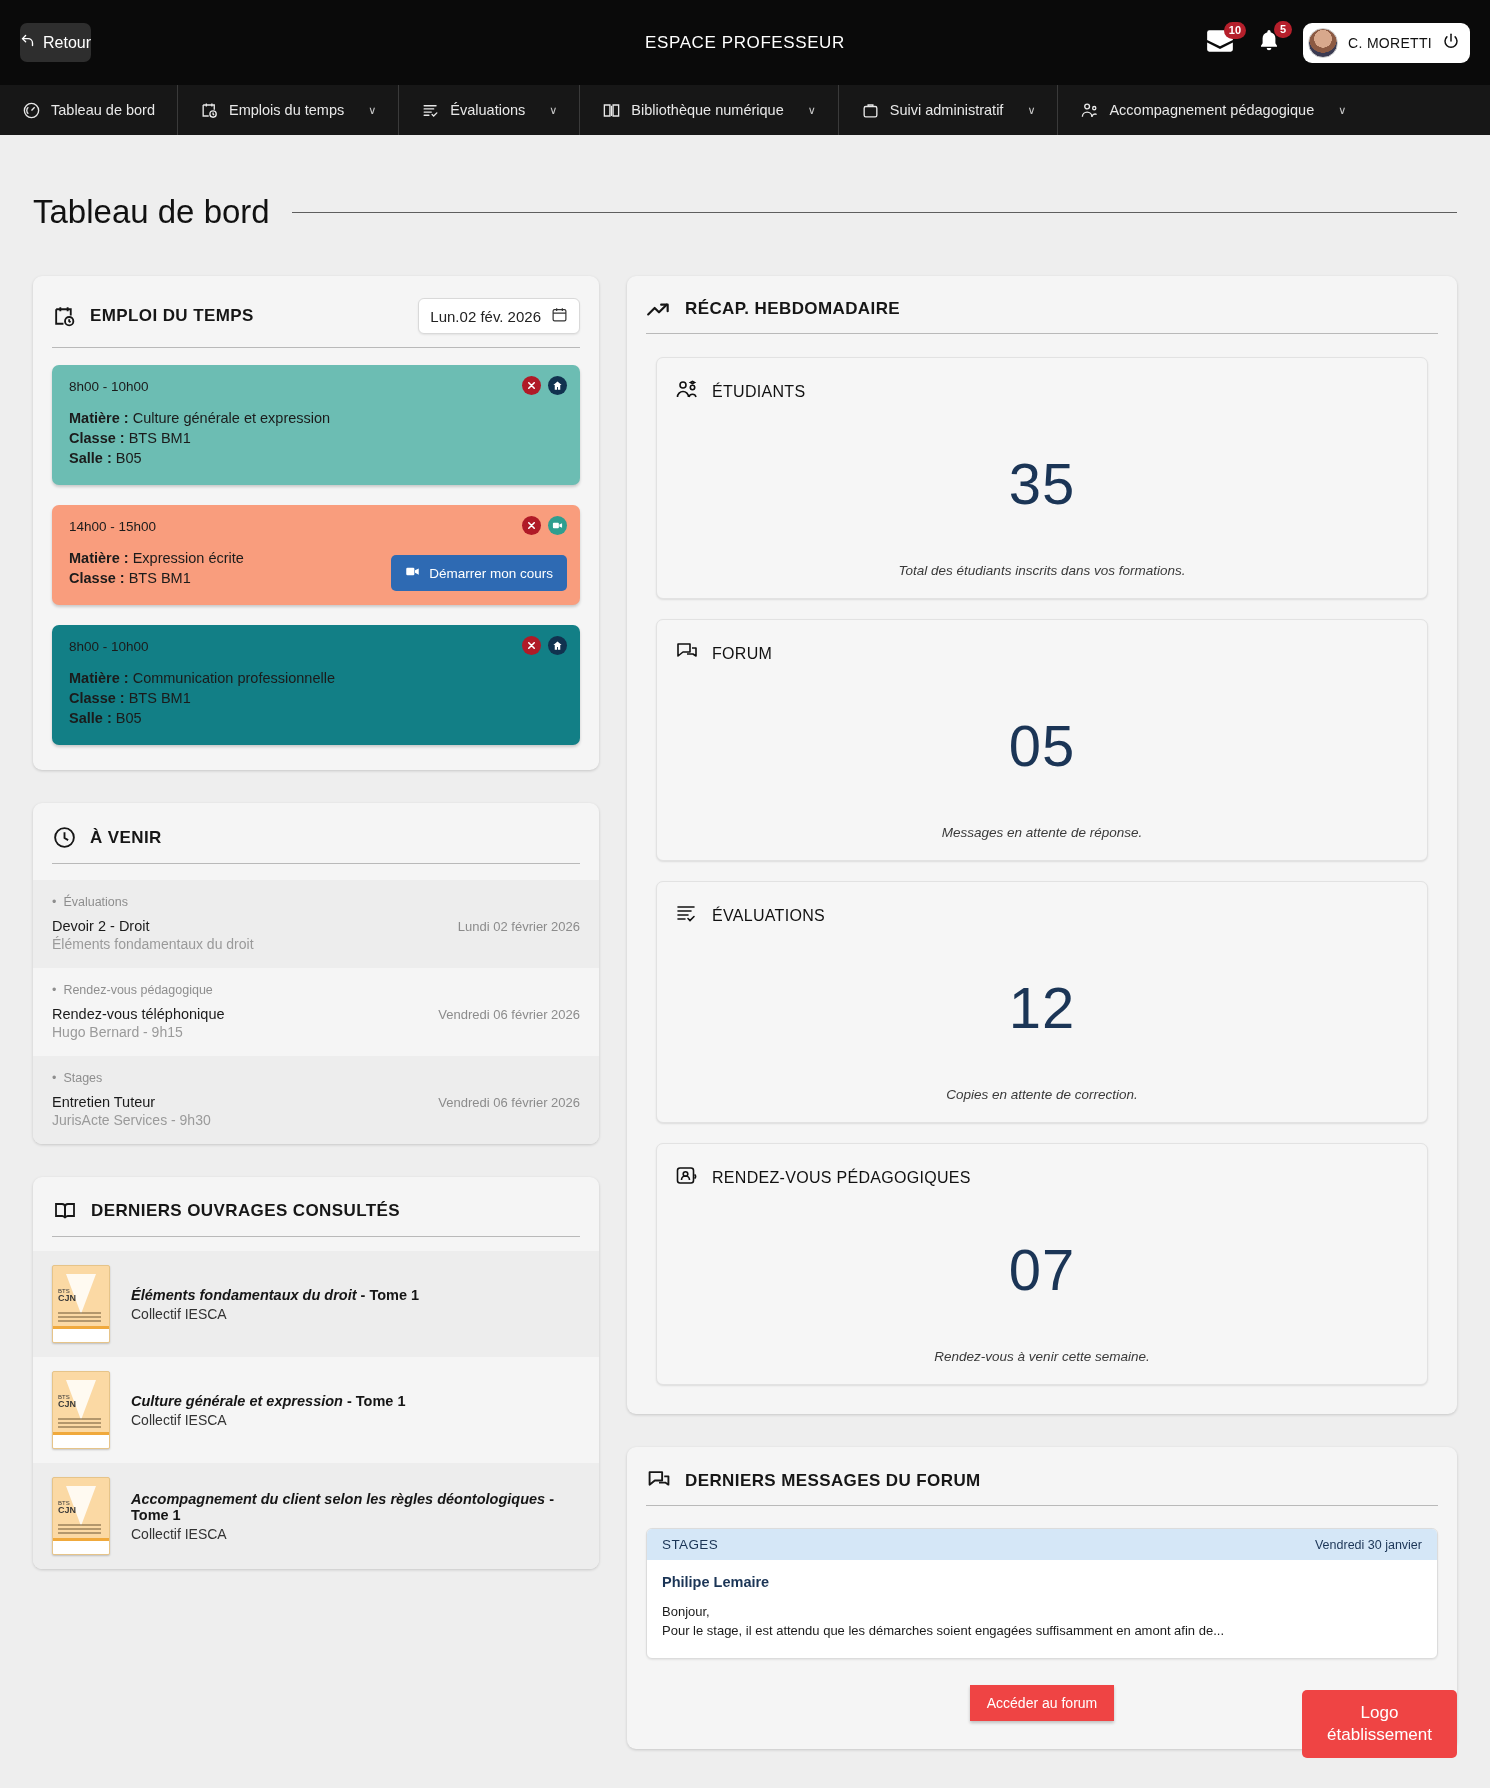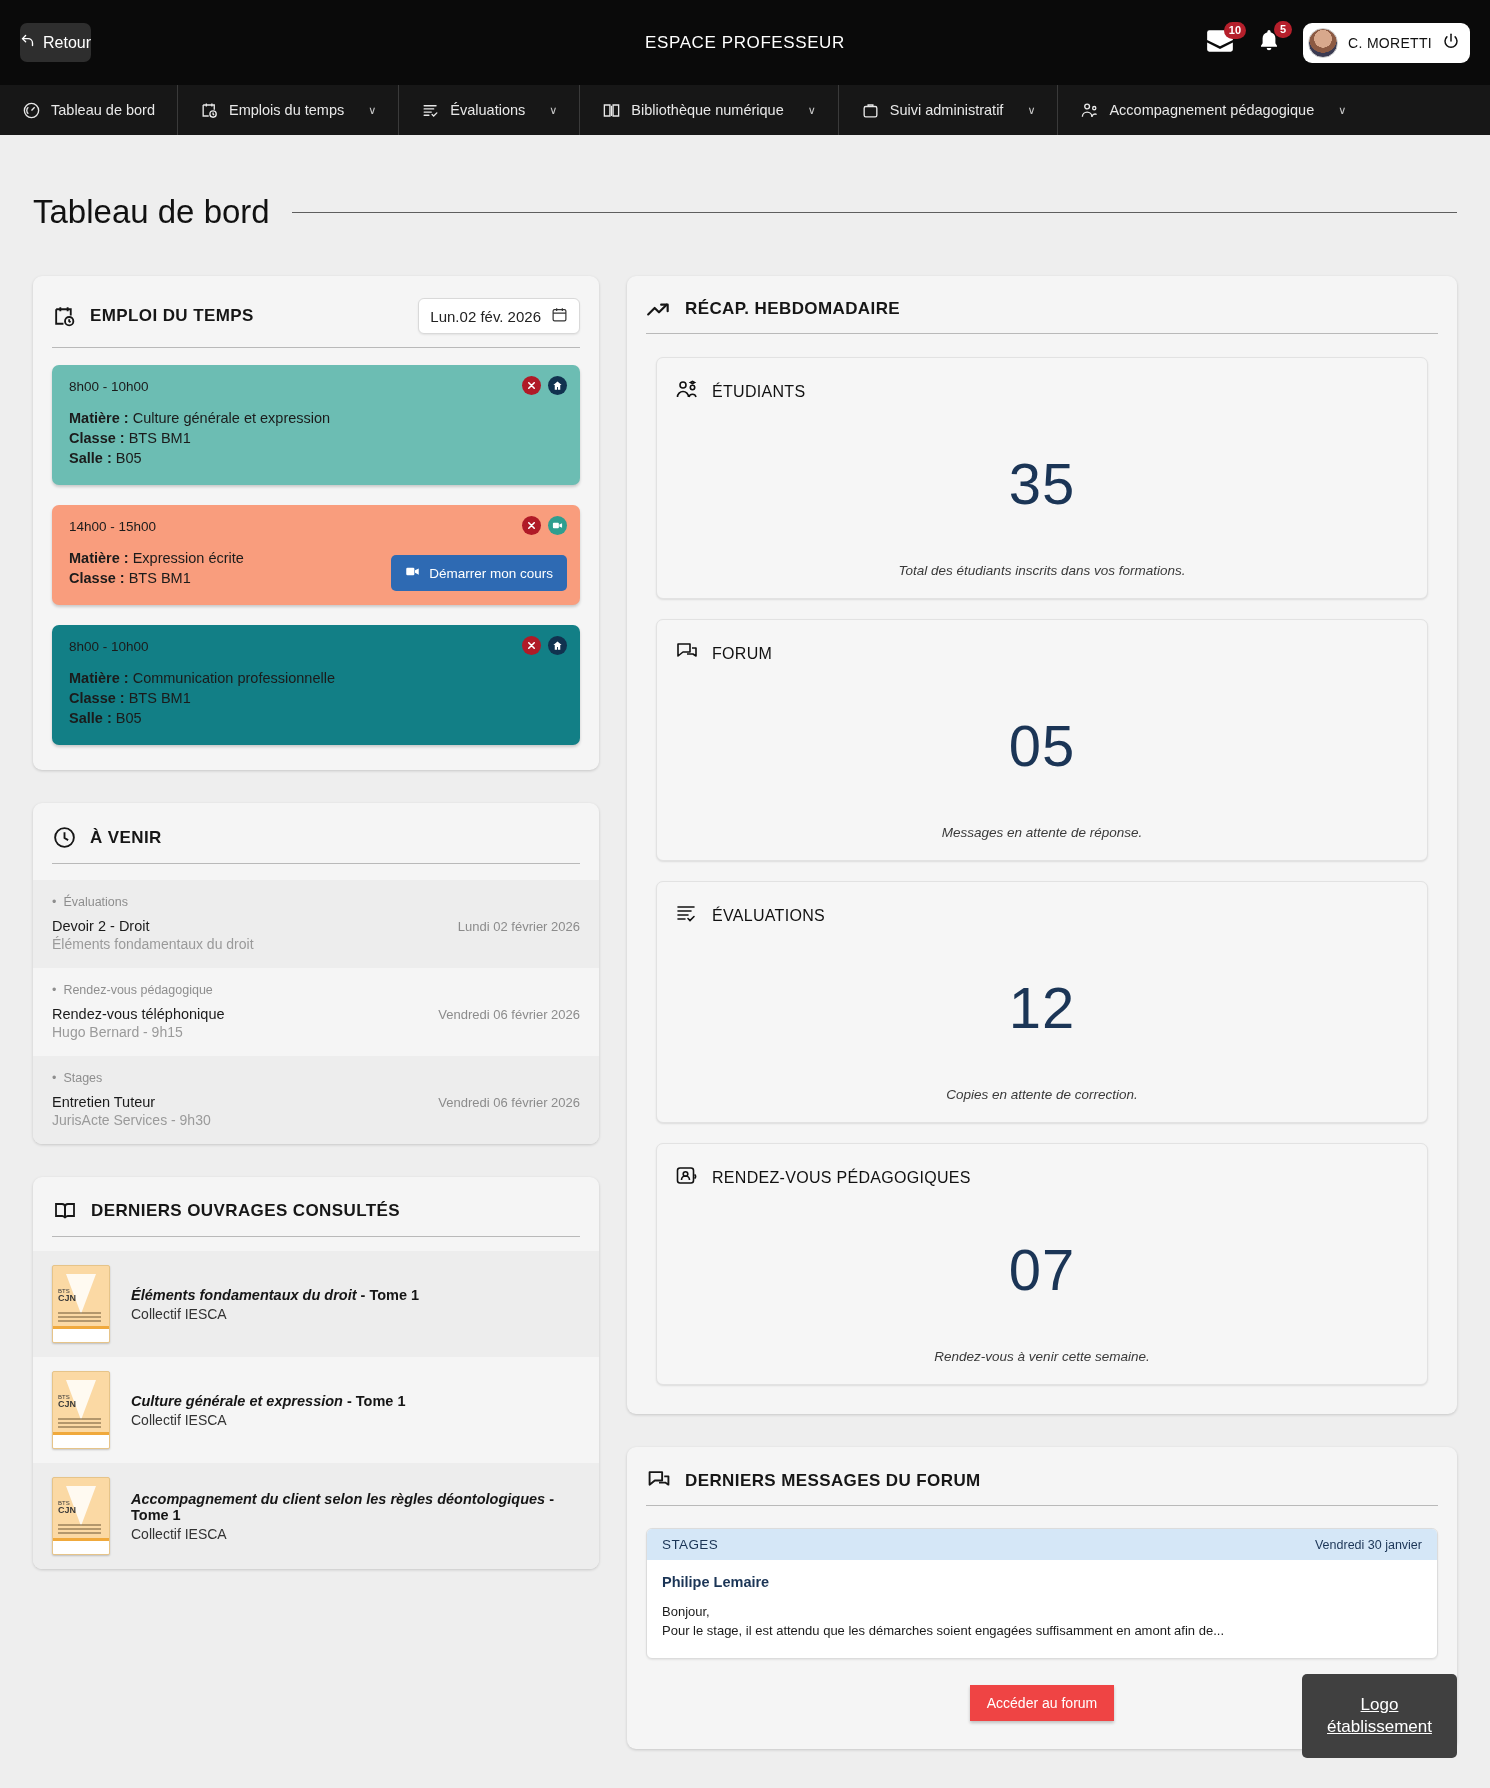--- a/index.html
+++ b/index.html
@@ -355,31 +355,30 @@
     cursor: pointer;
     box-shadow: 0 2px 3px rgba(0,0,0,.22);
   }
 
   
   .logo-box {
     position: absolute;
     right: 33px;
     bottom: 30px;
     width: 155px;
-    height: 84px;
-    background: #404040;
+    height: 68px;
+    background: #ef4444;
     border-radius: 5px;
     color: #ffffff;
     display: flex;
     align-items: center;
     justify-content: center;
     text-align: center;
     font-size: 17px;
     line-height: 1.3;
-    text-decoration: underline;
   }
 </style>
 </head>
 <body>
 
 <div class="topbar">
   <button class="back-btn">
     <span>
       <svg width="15" height="15" viewBox="0 0 24 24" fill="none" stroke="#fff" stroke-width="2.2" stroke-linecap="round" stroke-linejoin="round">
         <polyline points="9 14 4 9 9 4"></polyline>

